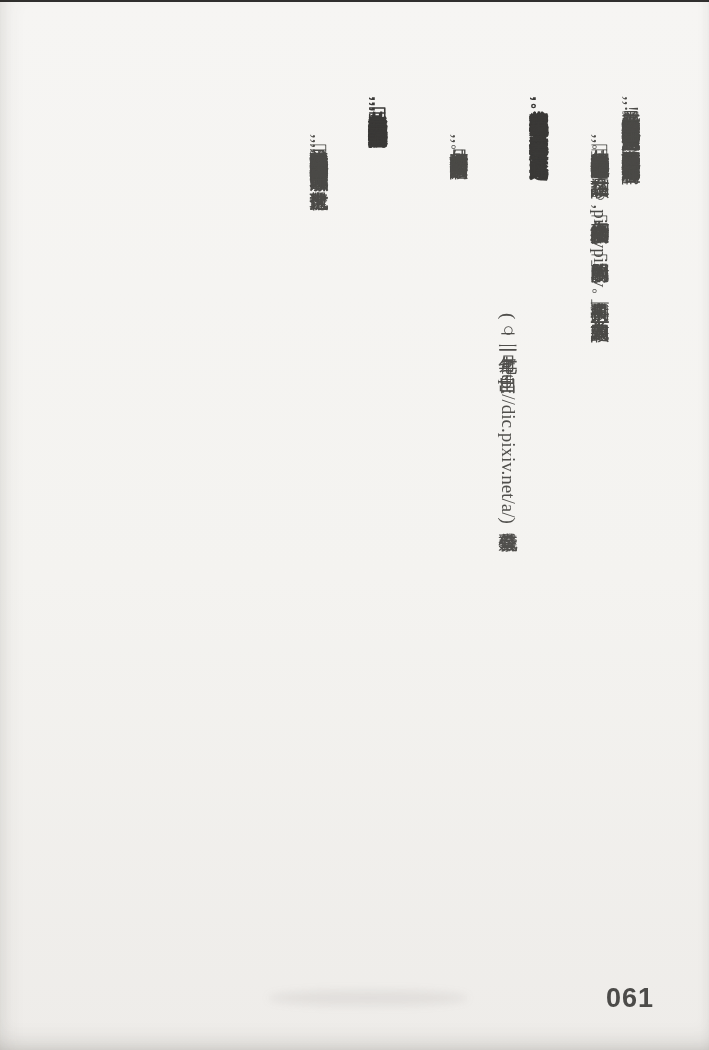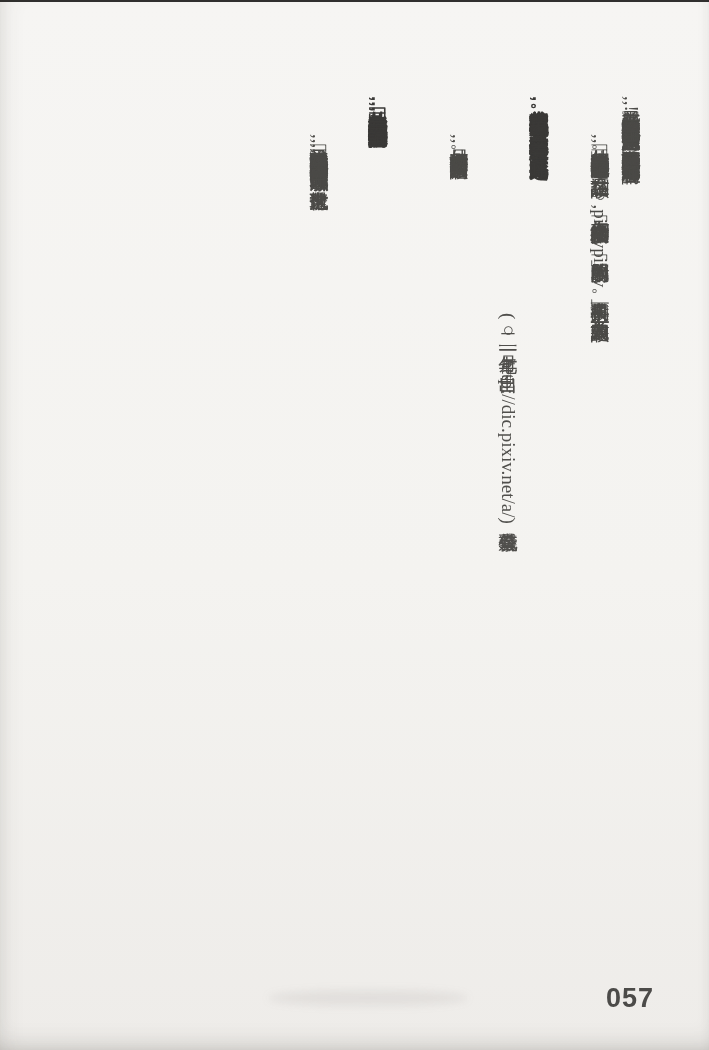--- a/index.html
+++ b/index.html
@@ -77,14 +77,14 @@
     <p class="body-p indent">此外,如今在網路上搜尋「乳首殘像」,也能同時查到「乳首殘像拳」這個名詞。該名詞是在二○一○年左右,於網路插畫投稿網站「pixiv」內的附屬服務「pixiv百科事典」投稿的。該頁面的定義如下。</p>
     <p class="quote gap-q1">所謂的乳首殘像拳,即是因乳房搖晃而使乳頭產生殘影的現象。雖然聽起來很像某種必殺技,但「拳」字並沒有特殊意義。除此之外還有「ㄋㄟㄋㄟ甩尾」等稱呼。</p>
     <p class="cite">(二○一七年一月　出自http://dic.pixiv.net/a/乳首殘像拳)</p>
     <p class="body-p indent gap-18">另外,關於這個詞誕生的原委,該頁面是這麼寫的。</p>
     <p class="quote gap-q2">此外,「乳首殘像拳」這個謎之稱呼,純粹是把原本某業界常用的名詞「乳首殘像」,跟後來『七龍珠』中的「殘像拳」這個必殺技連在一起的惡搞名詞。</p>
     <p class="body-p indent gap-28">也就是說,該詞在解釋表現技法的意義上跟「乳首殘像」完全同義,純粹是在後面加上一個「拳」字後,唸起來更有衝擊力,有種威力提升的感覺,所以才喊著玩而已。對七龍珠世代來</p>
   </main>
 
   <div class="bleed-smudge"></div>
 
-  <div class="page-number">057</div>
+  <div class="page-number">061</div>
 </div>
 
 </body></html>

